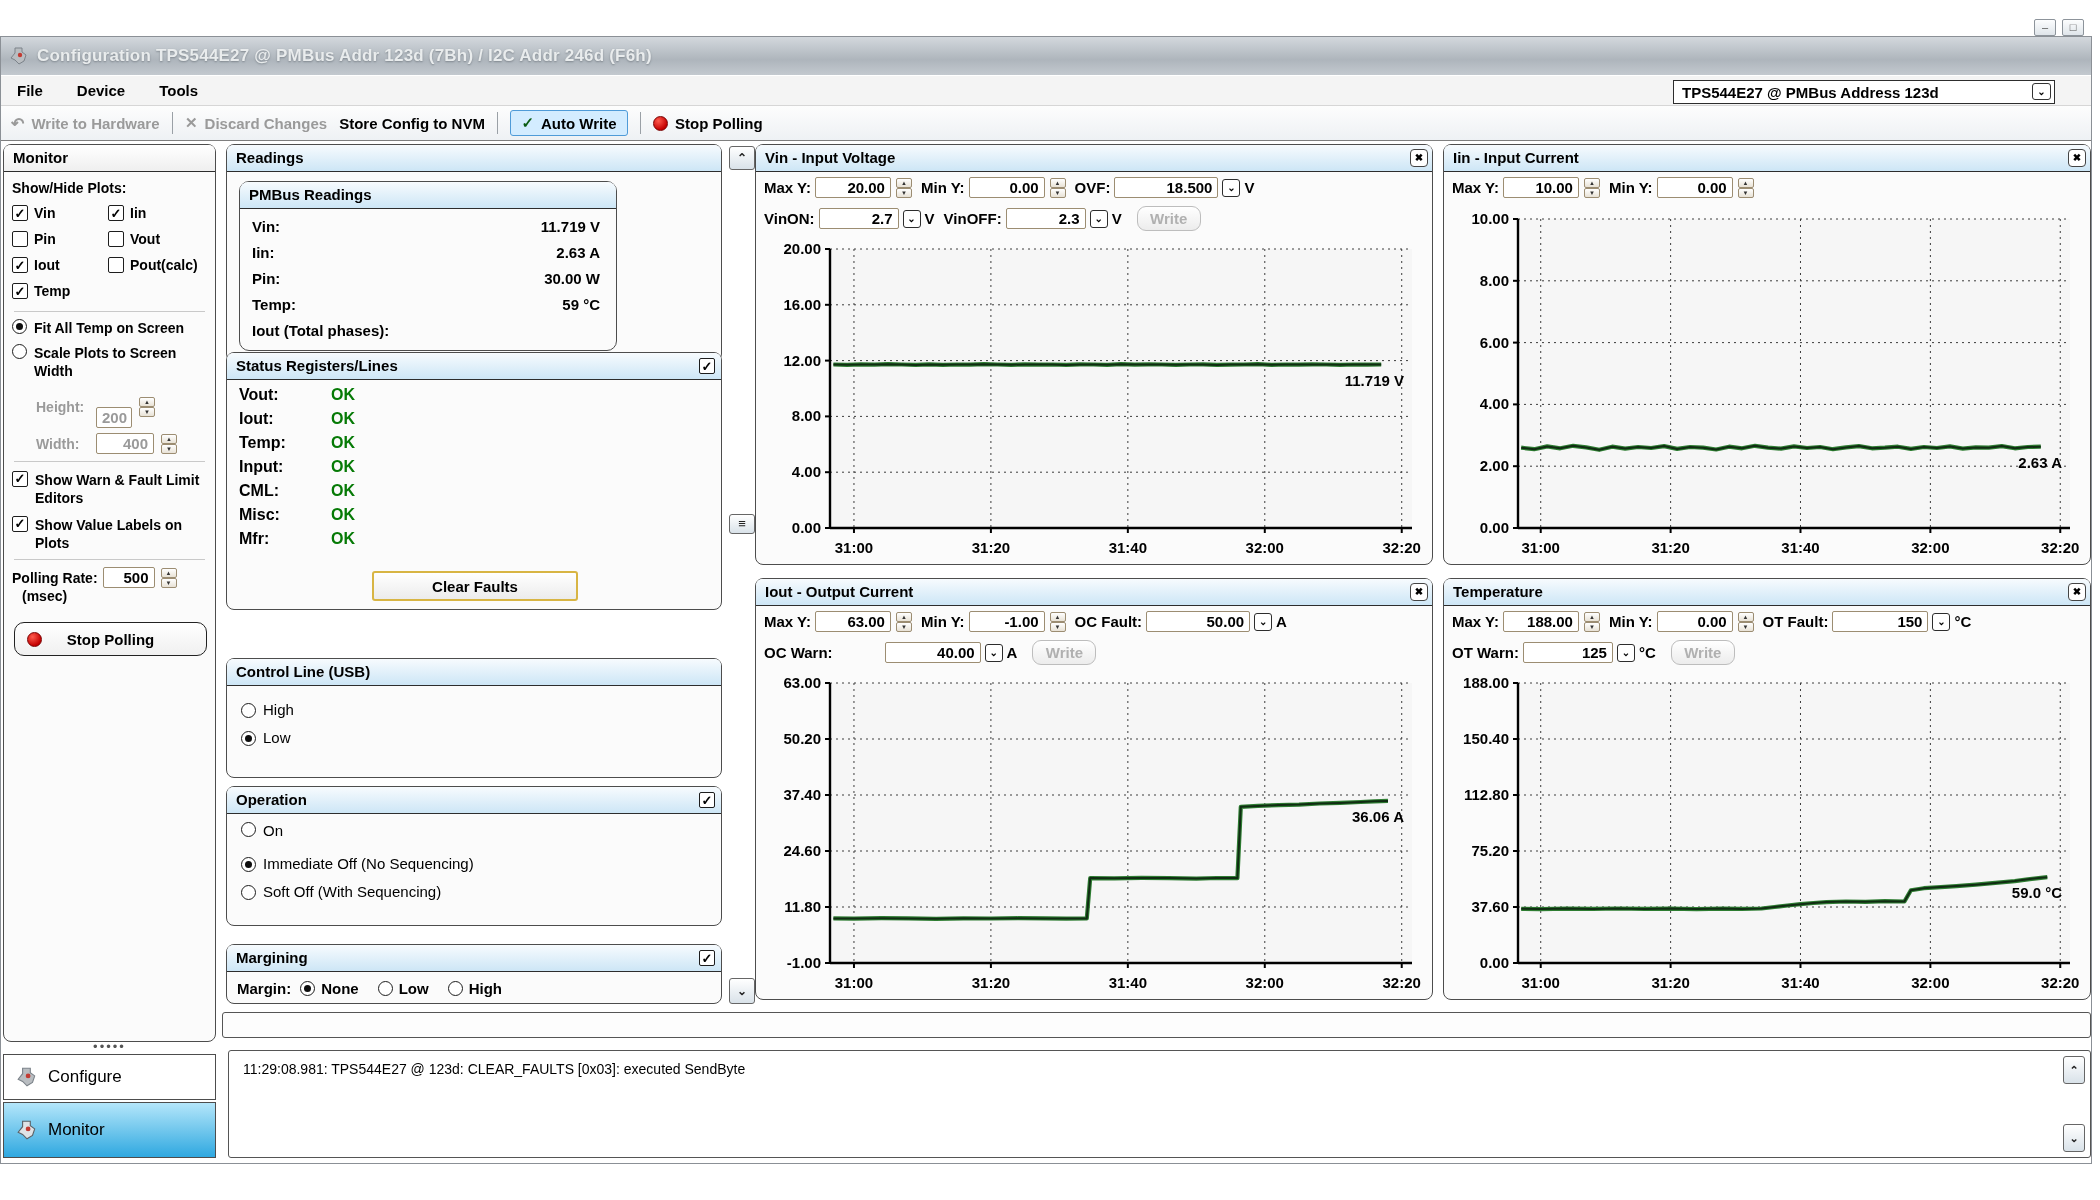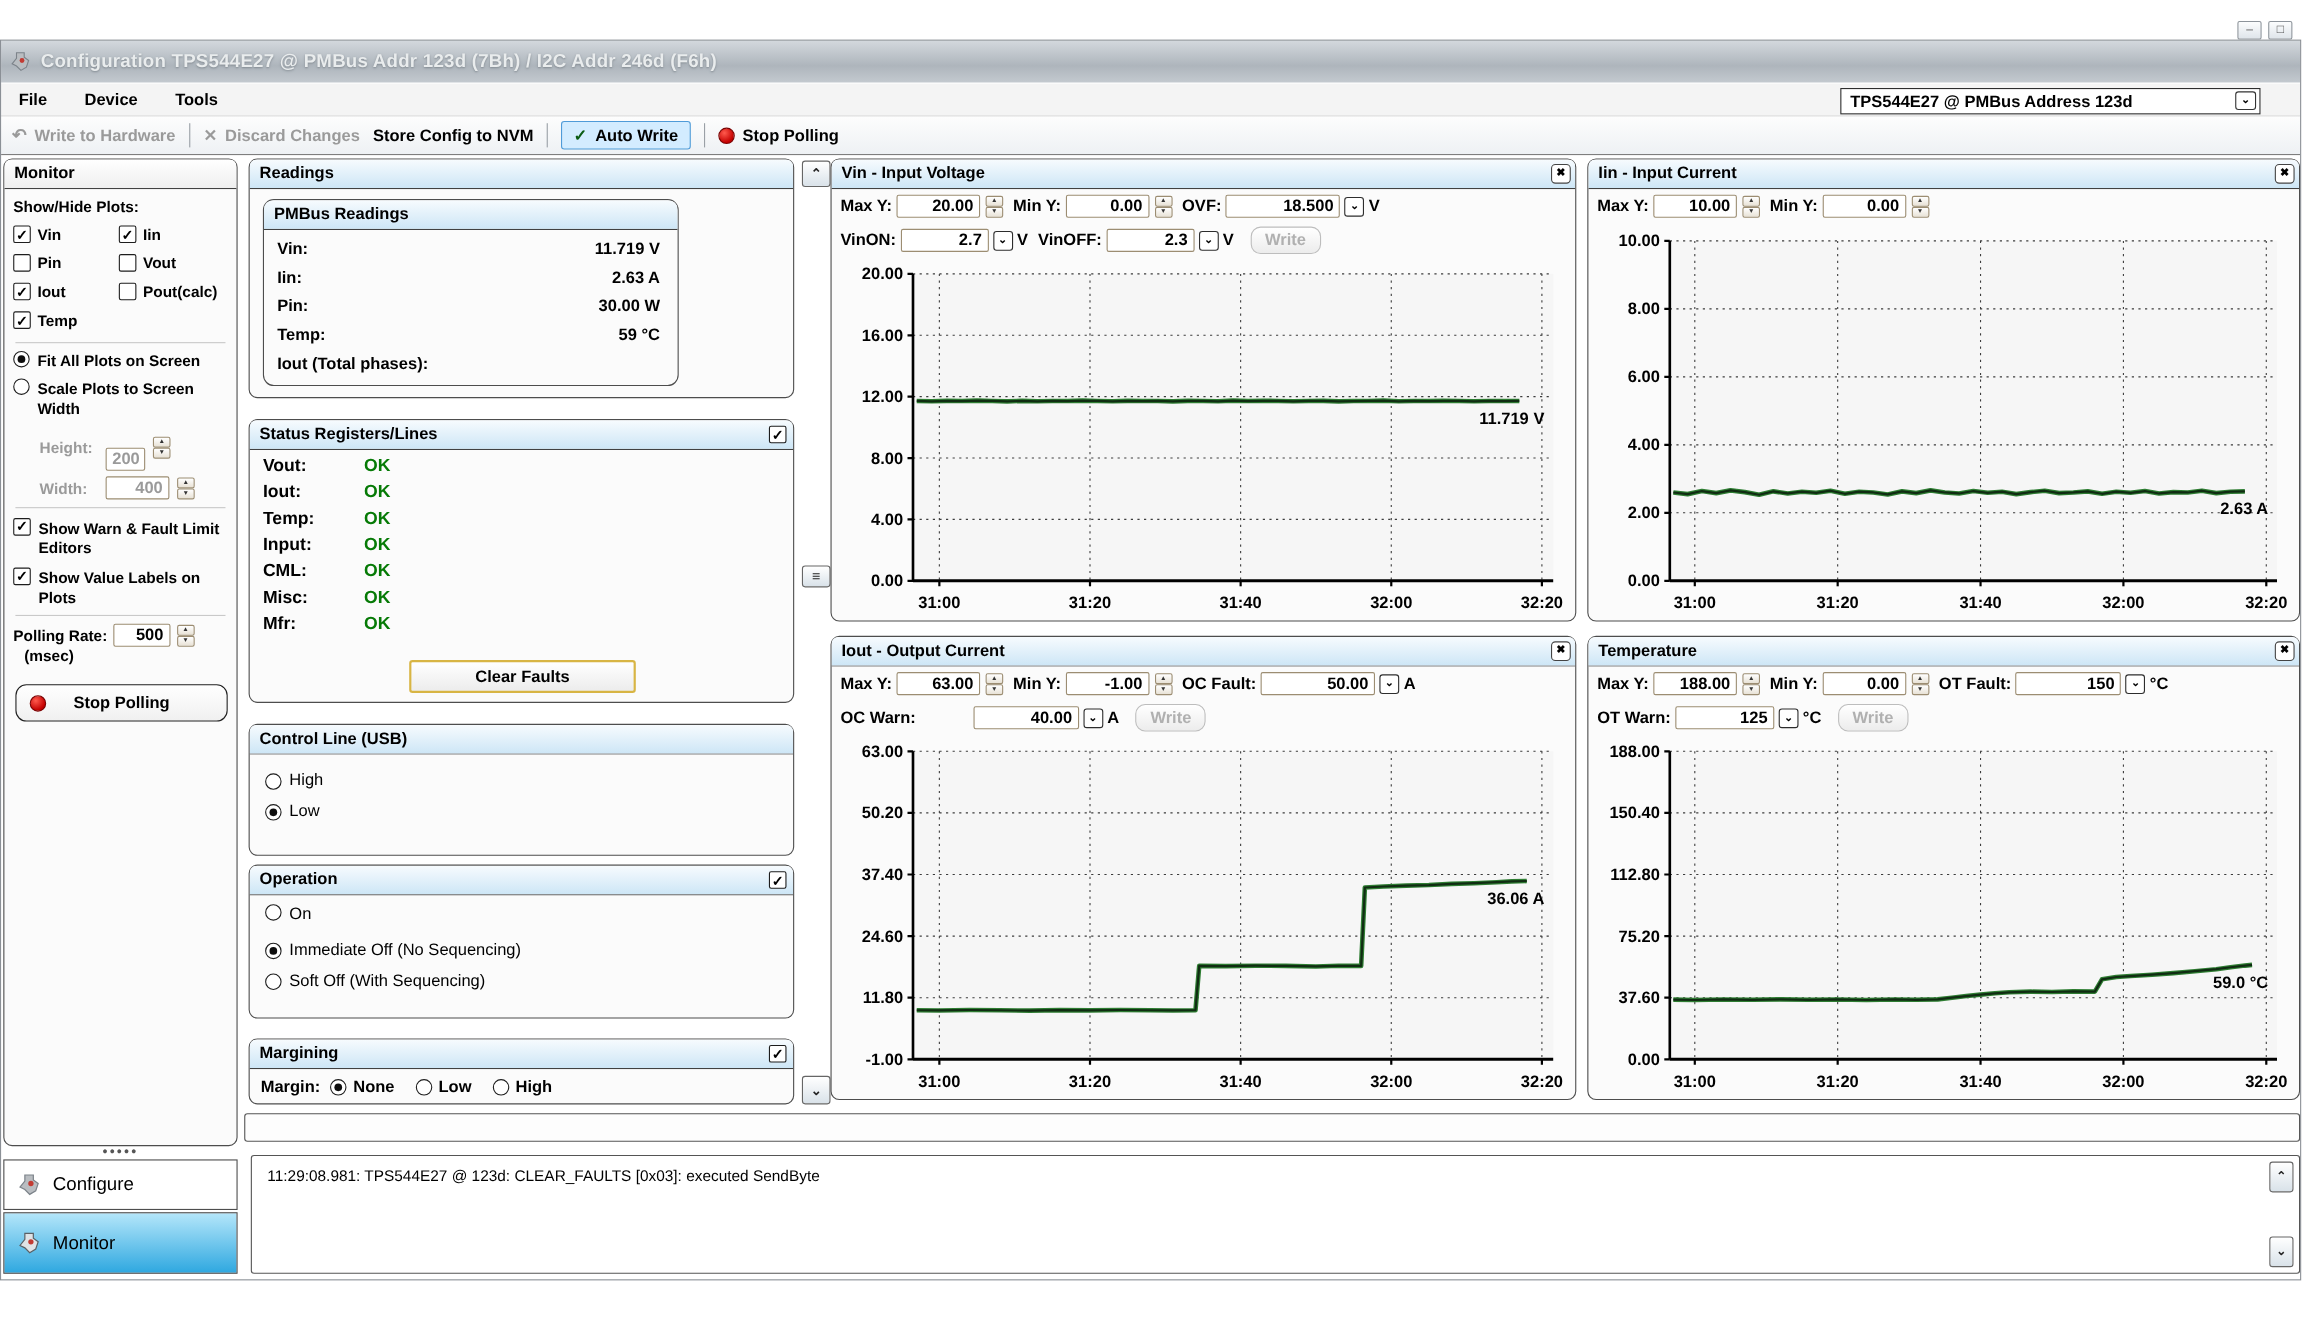--- a/index.html
+++ b/index.html
@@ -153,21 +153,21 @@
             <span>Pout(calc)</span>
           </div>
           <div class="ckrow">
             <span class="cb">✓</span>
             <span>Temp</span>
           </div>
         </div>
       <hr class="sep">
       <div class="rdrow">
         <span class="rd on"></span>
-        <span>Fit All Plots on Screen</span>
+        <span>Fit All Temp on Screen</span>
       </div>
       <div class="rdrow">
         <span class="rd"></span>
         <span>Scale Plots to Screen Width</span>
       </div>
       <div class="dimrow">
         <span style="width:54px;">Height:</span>
         <span class="fbox" style="width:36px;margin-top:22px;">200</span>
         <span class="spin">
             <span>▲</span>
@@ -246,21 +246,21 @@
             <span>59 °C</span>
           </div>
           <div class="kvrow">
             <span>Iout (Total phases):</span>
             <span></span>
           </div>
         </div>
     </div>
   </div>
 
-  <div class="panel" style="left:226px; top:381px; width:496px; height:258px;">
+  <div class="panel" style="left:226px; top:352px; width:496px; height:258px;">
     <div class="phead">
       <span>Status Registers/Lines</span>
       <span class="cb headcb">✓</span>
     </div>
     <div id="status-rows" style="padding-top:6px;">
         <div class="strow">
           <span class="lab">Vout:</span>
           <span class="ok">OK</span>
         </div>
         <div class="strow">

